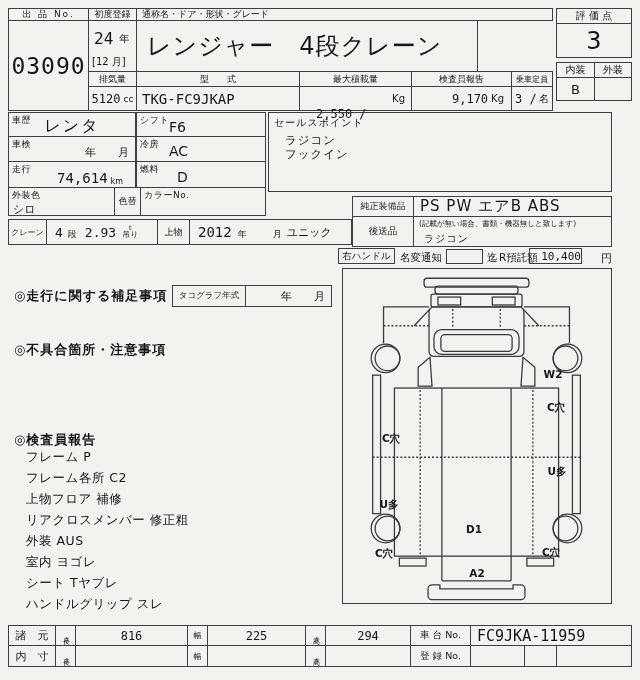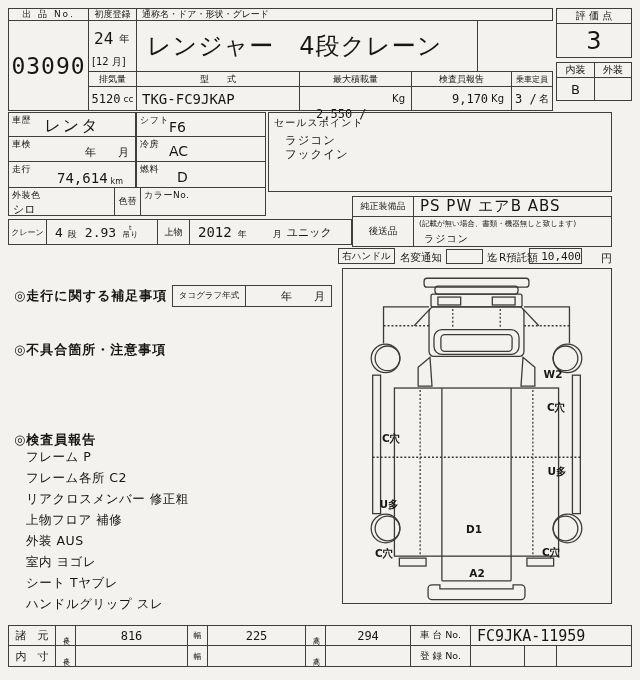--- a/index.html
+++ b/index.html
@@ -159,22 +159,22 @@
   <div class="t title" style="left:14px;top:287px;">◎走行に関する補足事項</div>
   <div class="c flex" style="left:172px;top:285px;width:74px;height:22px;font-size:8.5px;">タコグラフ年式</div>
   <div class="c fe" style="left:245px;top:285px;width:87px;height:22px;font-size:11px;padding-right:6px;">年　　月</div>
 
   <div class="t title" style="left:14px;top:341px;">◎不具合箇所・注意事項</div>
 
   <div class="t title" style="left:14px;top:431px;">◎検査員報告</div>
   <div id="inspector-items" class="t" style="left:26px;top:449px;">
       <div>フレーム P</div>
       <div>フレーム各所 C2</div>
+      <div>上物フロア 補修</div>
       <div>リアクロスメンバー 修正粗</div>
-      <div>上物フロア 補修</div>
       <div>外装 AUS</div>
       <div>室内 ヨゴレ</div>
       <div>シート Tヤブレ</div>
       <div>ハンドルグリップ スレ</div>
     </div>
 
   <div class="c" style="left:342px;top:268px;width:270px;height:336px;border-width:1.5px;">
     <svg viewBox="0 0 270 336" width="267" height="333">
       <g fill="none" stroke="#3a3a3a" stroke-width="1.3">
 

